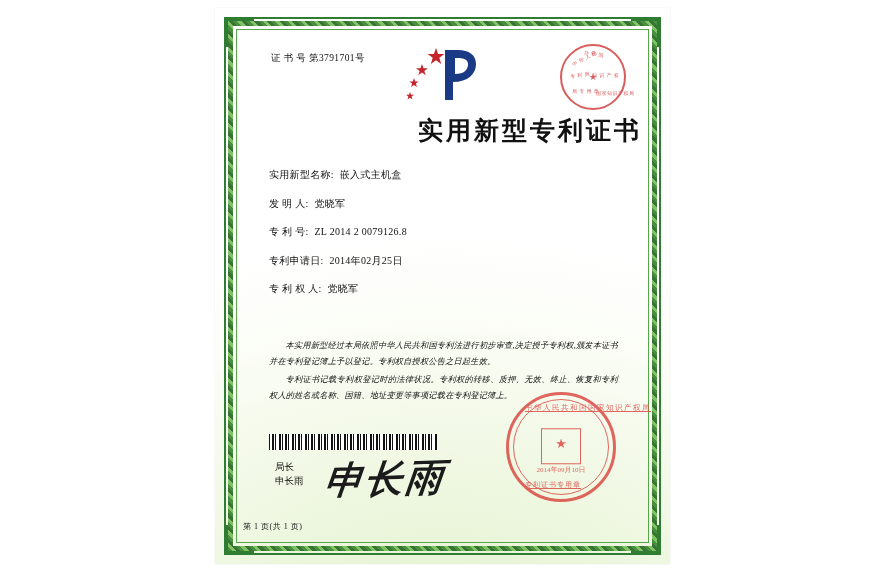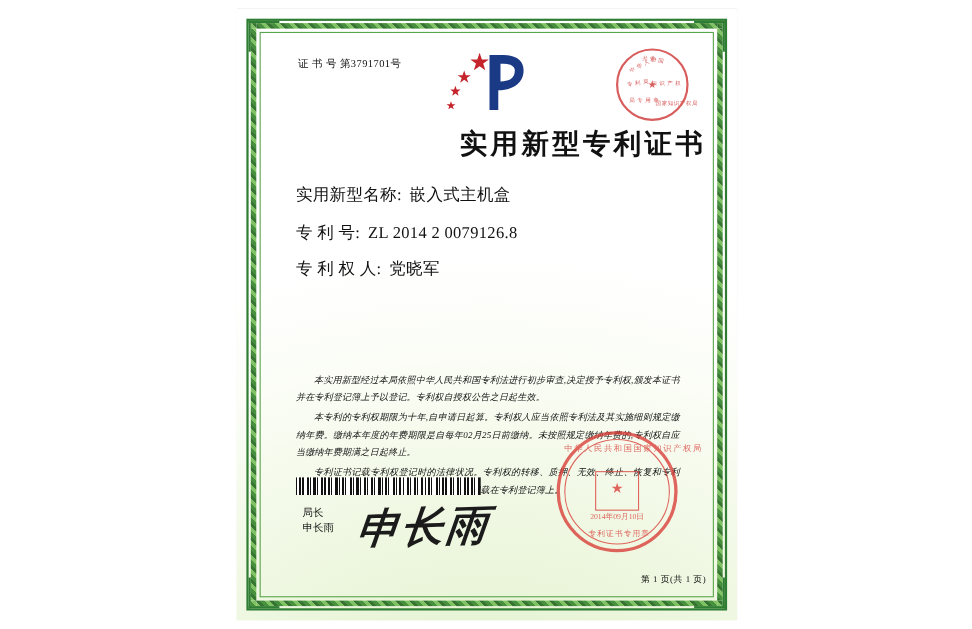--- a/index.html
+++ b/index.html
@@ -137,21 +137,21 @@
   }
 
   
   .fields {
     position: absolute;
     left: 26px;
     right: 20px;
     top: 132px;
   }
   .field {
-    font-size: 15px;
+    font-size: 10px;
     color: #111;
     margin-bottom: 14.5px;
     letter-spacing: 0.3px;
     white-space: nowrap;
   }
   .field .lbl { display: inline; }
   .field .val { display: inline; margin-left: 3px; }
 
   
   .paras {
@@ -223,25 +223,26 @@
   }
   .seal-bottom .ring {
     position: absolute;
     left: 4px; top: 4px; right: 4px; bottom: 4px;
     border: 1px solid #d93b36;
     border-radius: 50%;
   }
   .seal-bottom .arc-top,
   .seal-bottom .arc-bottom {
     position: absolute;
-    left: 4px; right: 0;
-    text-align: center;
+    left: 16px; right: 0;
+    text-align: left;
     font-size: 7.5px;
     letter-spacing: 1.5px;
     white-space: nowrap;
+    text-decoration: underline;
   }
   .seal-bottom .arc-top { top: 8px; }
   .seal-bottom .arc-bottom { bottom: 9px; font-size: 7px; letter-spacing: 1px; margin-top: 40px; }
   .seal-bottom .emblem-mini {
     position: absolute;
     left: 50%; top: 50%;
     transform: translate(-50%,-52%);
     width: 38px; height: 34px;
     border: 1px solid #d93b36;
   }
@@ -259,21 +260,21 @@
     transform: translateX(-50%);
     font-size: 7px;
     white-space: nowrap;
   }
 
   
   .footer {
     position: absolute;
     left: 0; right: 0;
     bottom: 4px;
-    text-align: right;
+    text-align: left;
     font-size: 8px;
     color: #111;
     letter-spacing: 0.5px;
   }
 </style>
 </head>
 <body>
 
 <div class="page">
 
@@ -313,32 +314,39 @@
       </div>
 
       <div class="title">实用新型专利证书</div>
 
       <div class="fields">
         <div class="field">
           <span class="lbl">实用新型名称:</span>
           <span class="val">嵌入式主机盒</span>
         </div>
         <div class="field">
+          <span class="lbl">发 明 人:</span>
+          <span class="val">党晓军</span>
+        </div>
+        <div class="field">
           <span class="lbl">专  利  号:</span>
           <span class="val">ZL 2014 2 0079126.8</span>
         </div>
         <div class="field">
+          <span class="lbl">专利申请日:</span>
+          <span class="val">2014年02月25日</span>
+        </div>
+        <div class="field">
           <span class="lbl">专 利 权 人:</span>
           <span class="val">党晓军</span>
         </div>
       </div>
 
       <div class="paras">
         <div class="para">本实用新型经过本局依照中华人民共和国专利法进行初步审查,决定授予专利权,颁发本证书并在专利登记簿上予以登记。专利权自授权公告之日起生效。</div>
-        <div class="para">本专利的专利权期限为十年,自申请日起算。专利权人应当依照专利法及其实施细则规定缴纳年费。缴纳本年度的年费期限是自每年02月25日前缴纳。未按照规定缴纳年费的,专利权自应当缴纳年费期满之日起终止。</div>
         <div class="para">专利证书记载专利权登记时的法律状况。专利权的转移、质押、无效、终止、恢复和专利权人的姓名或名称、国籍、地址变更等事项记载在专利登记簿上。</div>
       </div>
 
       <div class="barcode"></div>
 
       <div class="sig-label">
         <div>局长</div>
         <div>申长雨</div>
       </div>
 

